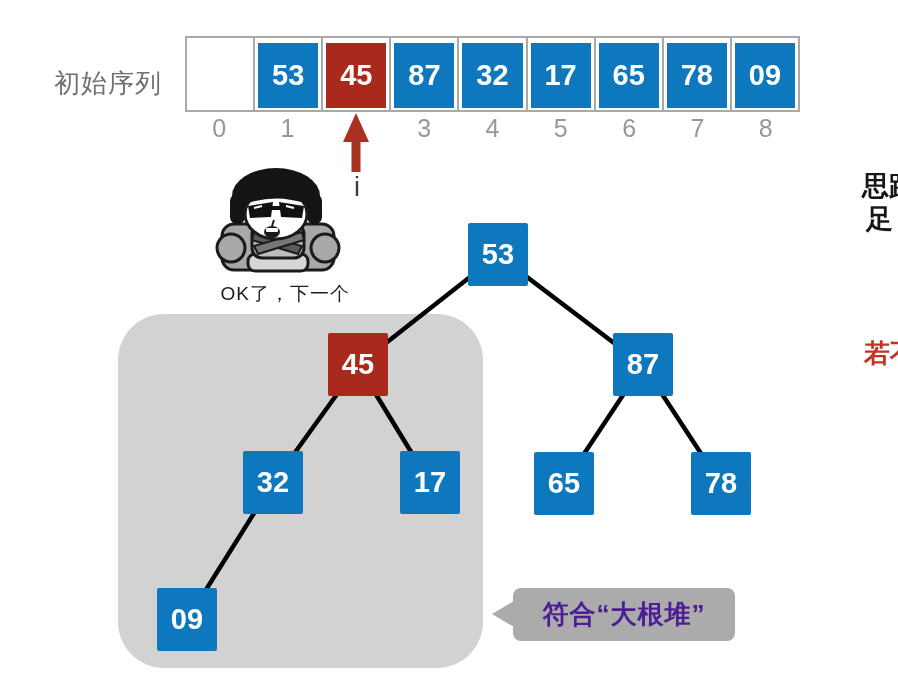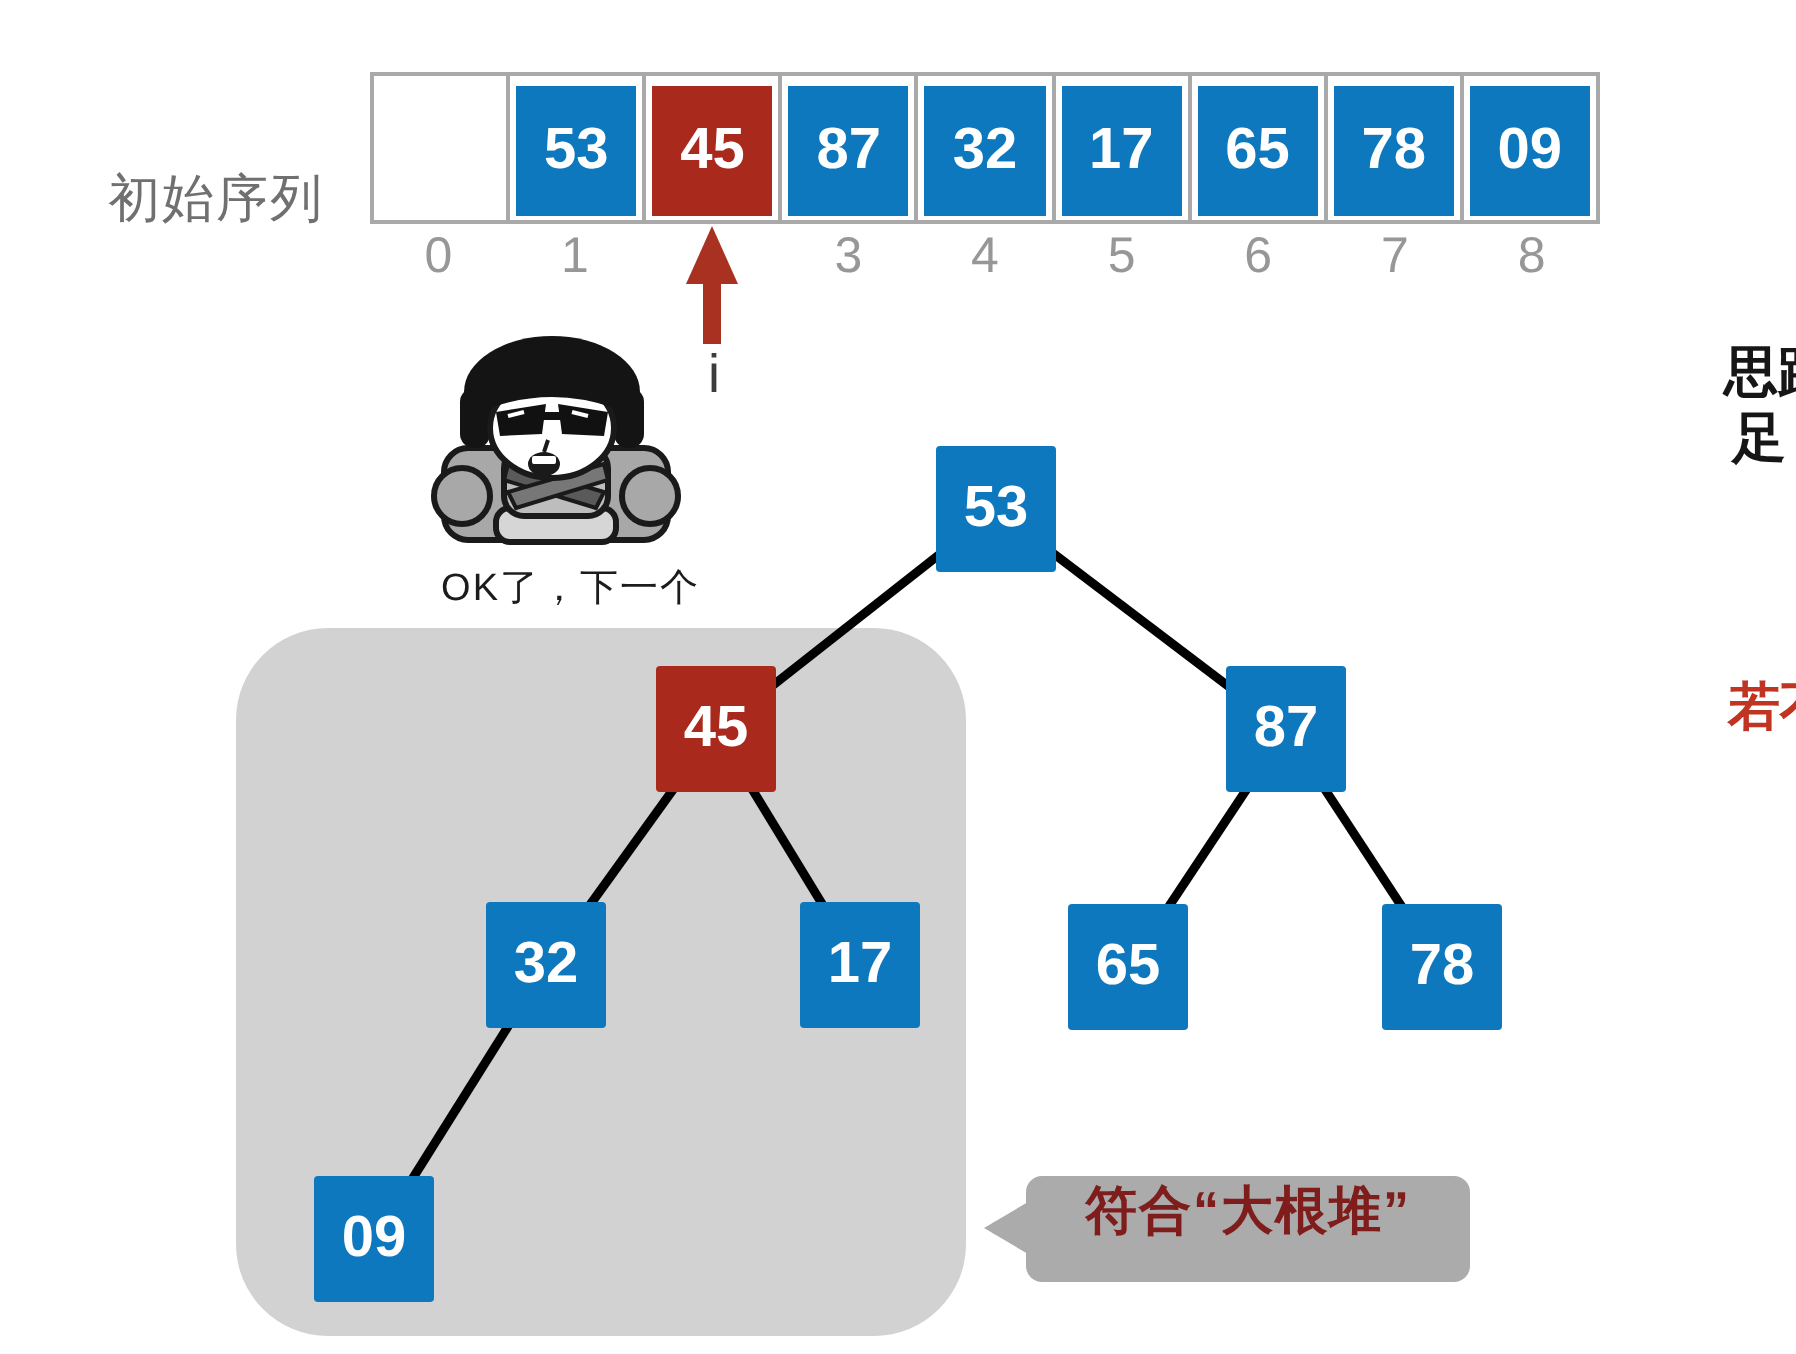--- a/index.html
+++ b/index.html
@@ -1,20 +1,20 @@
 <!DOCTYPE html>
 <html><head>
 <meta charset="utf-8">
 <style>
   * { margin:0; padding:0; box-sizing:border-box; }
   html,body { width:898px; height:677px; overflow:hidden; background:#ffffff;
               font-family:"Liberation Sans","DejaVu Sans",sans-serif; position:relative; }
 
   
-  .array-label { position:absolute; left:54px; top:82px; font-size:26px; color:#707070;
+  .array-label { position:absolute; left:54px; top:66px; font-size:26px; color:#707070;
                  letter-spacing:1px; }
   .array-box { position:absolute; left:185px; top:36px; width:615px; height:76px;
                border:2px solid #a9a9a9; display:flex; background:#fff; }
   .cell { flex:1 1 0; border-right:2px solid #a9a9a9; display:flex; }
   .cell:last-child { border-right:none; }
   .cell-box { flex:1; margin:5px 3px 2px 3px; background:#0e78be; color:#fff;
               font-size:29px; font-weight:bold; display:flex; align-items:center;
               justify-content:center; }
   .cell--empty .cell-box { background:transparent; }
   .cell--red .cell-box { background:#a92a1c; }
@@ -52,22 +52,22 @@
   .n45 { left:328px; top:333px; }
   .n87 { left:613px; top:333px; }
   .n32 { left:243px; top:451px; }
   .n17 { left:400px; top:451px; }
   .n65 { left:534px; top:452px; }
   .n78 { left:691px; top:452px; }
   .n09 { left:157px; top:588px; }
 
   
   .callout { position:absolute; left:513px; top:588px; width:222px; height:53px;
-             background:#ababab; border-radius:8px; color:#7f1d1d; font-size:26px;
-             font-weight:bold; display:flex; justify-content:center;
+             background:#ababab; border-radius:8px; color:#4c1d95; font-size:26px;
+             font-weight:bold; display:flex; align-items:center; justify-content:center;
              letter-spacing:1px; }
   .callout-tri { position:absolute; left:-21px; top:13px; width:0; height:0;
                  border-top:13px solid transparent; border-bottom:13px solid transparent;
                  border-right:22px solid #ababab; }
 </style>
 </head>
 <body>
 
 <div class="array-label">初始序列</div>
 

